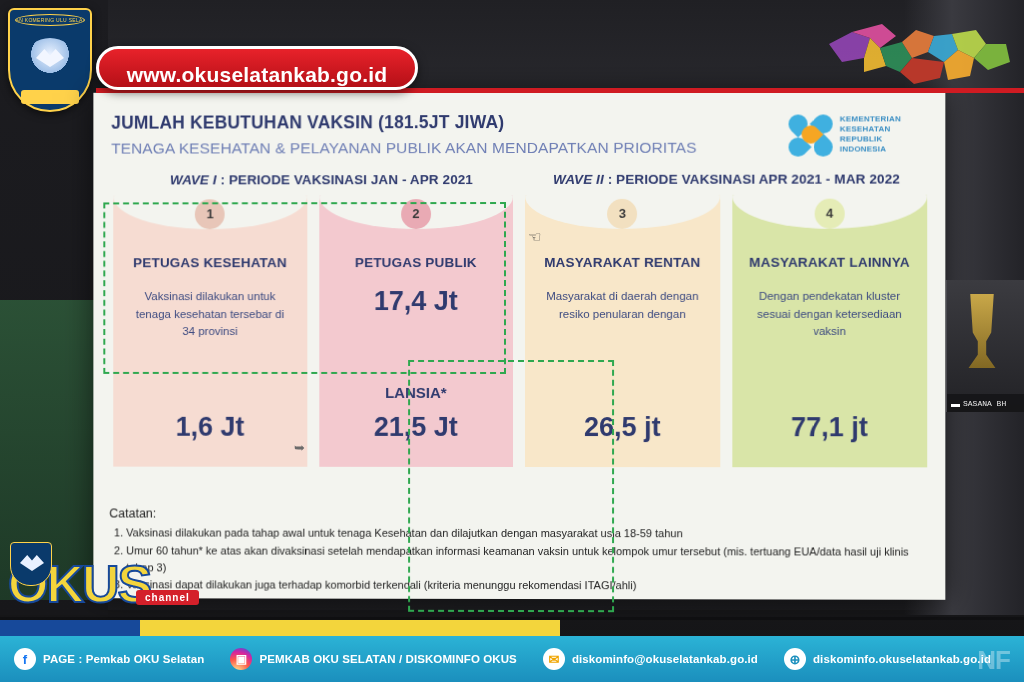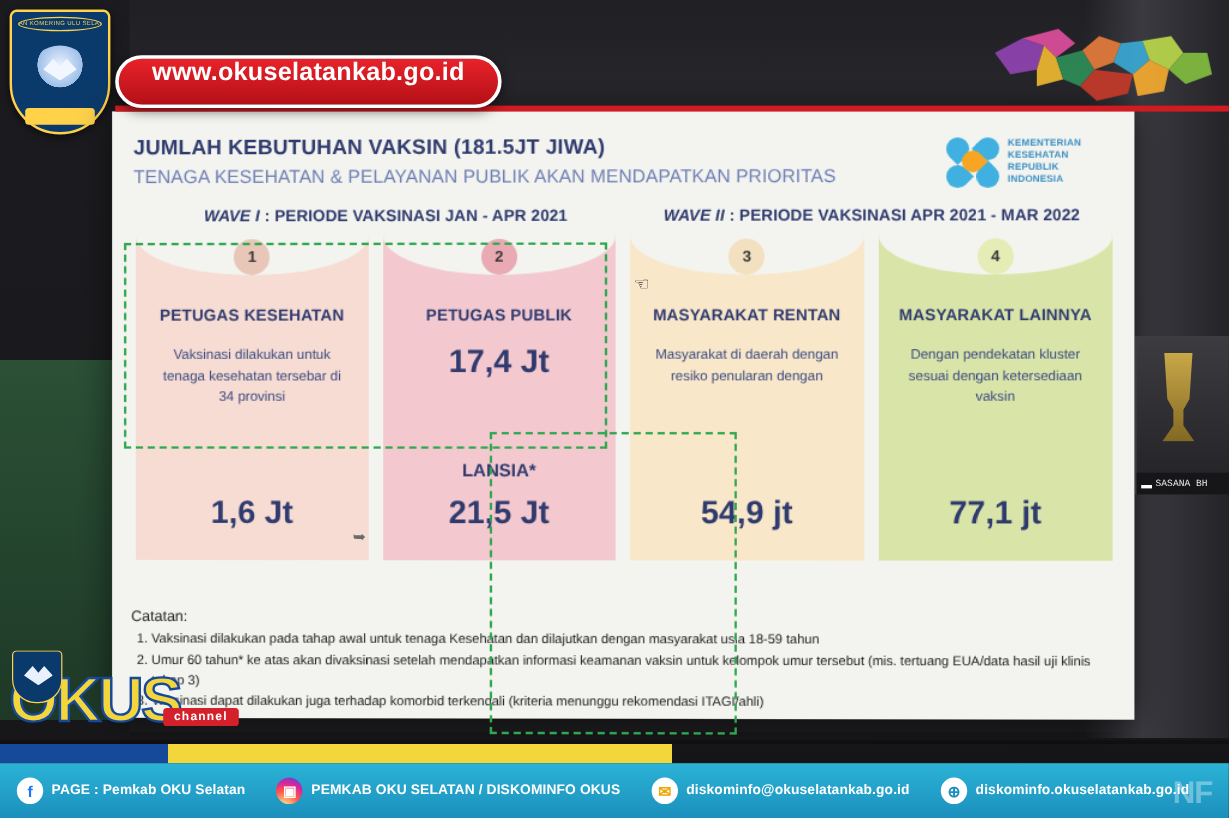--- a/index.html
+++ b/index.html
@@ -69,21 +69,21 @@
     position:absolute; bottom:6px; width:58px; height:14px;
     background:#ffd24a; border-radius:3px;
   }
 
   
   .url-banner {
     position:absolute; left:96px; top:46px; width:322px; height:44px;
     background: linear-gradient(180deg,#e8222a 0%, #b51017 100%);
     border:3px solid #ffffff;
     border-radius:24px;
-    display:flex; align-items:flex-start; justify-content:center;
+    display:flex; align-items:flex-end; justify-content:center;
     box-shadow:0 3px 10px rgba(0,0,0,.5);
     z-index: 6;
   }
   .url-banner span {
     color:#fff; font-size:21px; font-weight:bold; letter-spacing:.2px;
   }
   .red-line {
     position:absolute; left:96px; top:88px; width:930px; height:5px;
     background:#cf1b22; z-index:5;
   }
@@ -387,21 +387,21 @@
           <div class="big-mid">17,4 Jt</div>
           <div class="sublabel">LANSIA*</div>
           <div class="big">21,5 Jt</div>
         </div>
 
         <div class="card c3">
           <div class="wave-top"></div>
           <div class="num">3</div>
           <h4>MASYARAKAT RENTAN</h4>
           <div class="desc">Masyarakat di daerah dengan resiko penularan dengan</div>
-          <div class="big">54,9 jt</div>
+          <div class="big">26,5 jt</div>
         </div>
 
         <div class="card c4">
           <div class="wave-top"></div>
           <div class="num">4</div>
           <h4>MASYARAKAT LAINNYA</h4>
           <div class="desc">Dengan pendekatan kluster sesuai dengan ketersediaan vaksin</div>
           <div class="big">77,1 jt</div>
         </div>
       </div>

